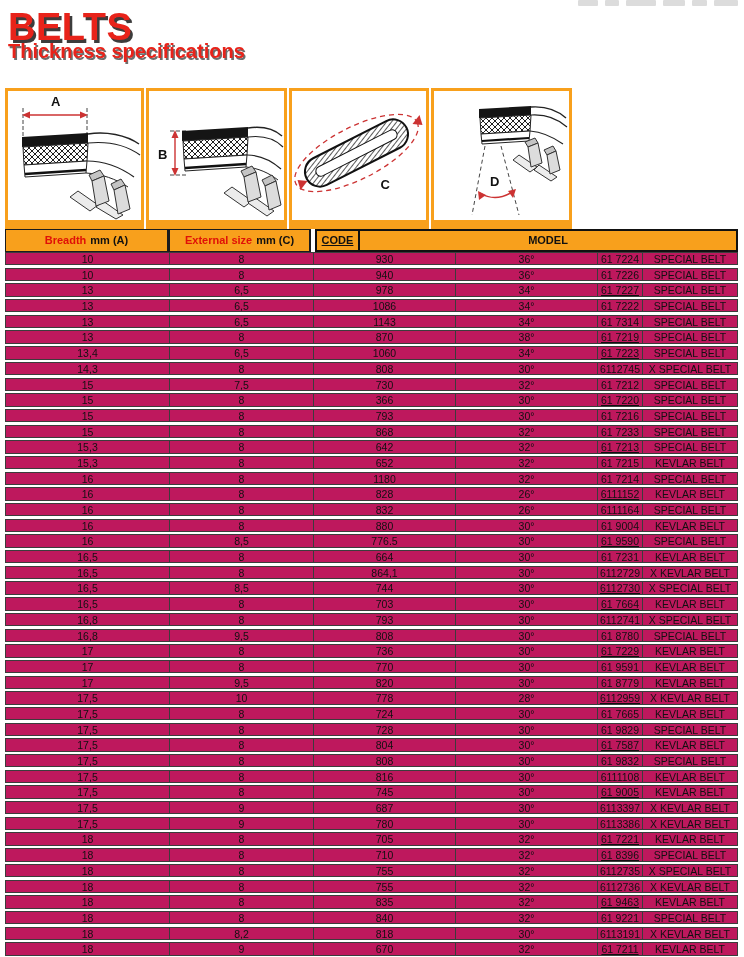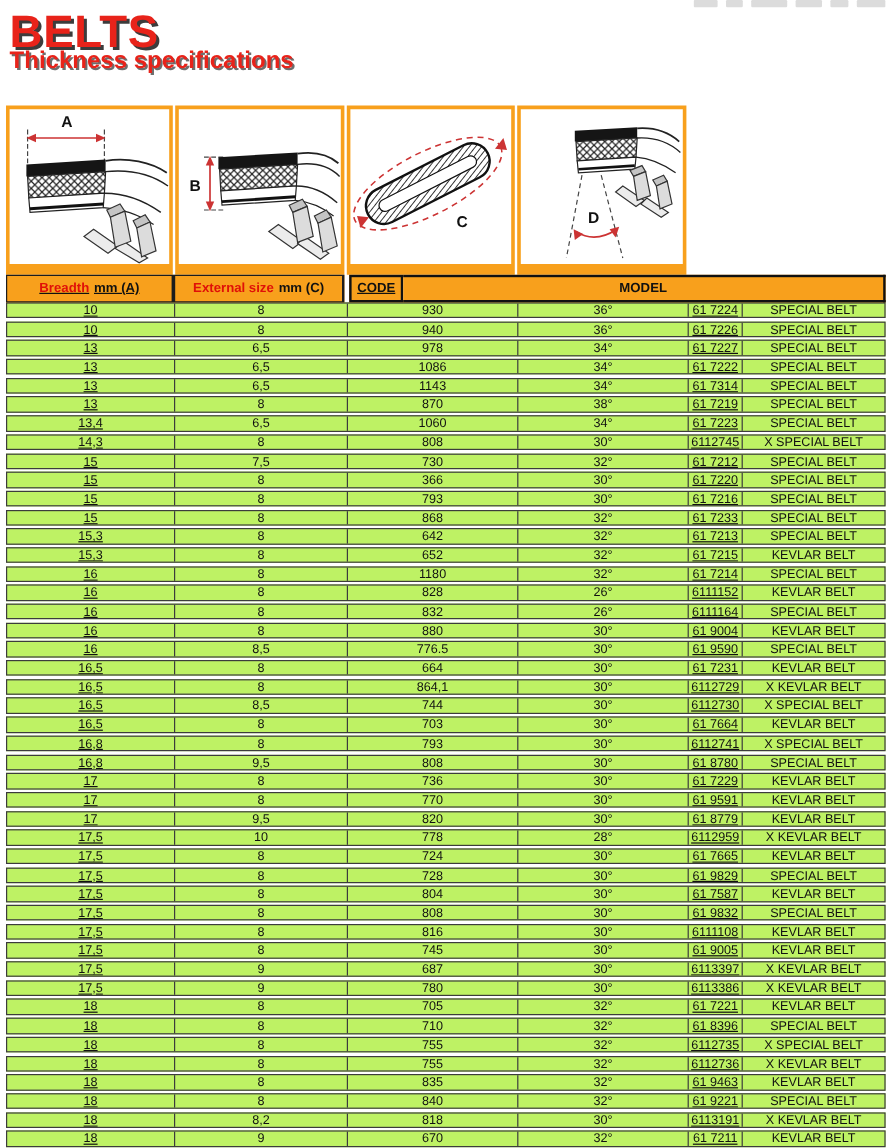--- a/index.html
+++ b/index.html
@@ -27,25 +27,25 @@
   
   .spec-table { position:absolute; left:5px; top:229px; width:733px; }
   .t-head { display:flex; height:23px; }
   .th { border:1px solid #1c1c1c; background:#f8a01c; text-align:center; font-size:11px; font-weight:700;
         line-height:20px; color:#111; white-space:nowrap; }
   .th .red-part { color:#e01008; margin-right:4px; }
   .th.c0,.th.c1,.th.c2,.th.c3 { border-right-width:2px; }
   .th.c4 { border:2px solid #111; margin-left:4px; line-height:19px; }
   .th.c5 { border:2px solid #111; border-left:none; line-height:19px; }
   .t-body { margin-top:0; }
-  .t-row { display:flex; height:13.4px; border:1px solid #3c3c3c; margin-bottom:2.3px; background:#bef264; }
+  .t-row { display:flex; height:13.4px; border:1px solid #3c3c3c; margin-bottom:2.3px; background:#be185d; }
   .td { font-size:10.5px; line-height:12px; text-align:center; color:#111; border-right:1px solid #3c3c3c;
         white-space:nowrap; overflow:hidden; }
   .td:last-child { border-right:none; }
-  .c0{width:140px;text-decoration:underline;} .c1{width:144px;} .c2{width:142px;} .c3{width:142px;} .c4{width:45px;text-decoration:underline;} .c5{flex:1;}
+  .c0{width:164px;} .c1{width:144px;} .c2{width:142px;} .c3{width:142px;} .c4{width:45px;text-decoration:underline;} .c5{flex:1;}
 </style>
 </head>
 <body>
 
 <div id="screen">
 
   <div class="artifact">
     <span style="width:20px"></span>
       <span style="width:14px"></span>
       <span style="width:30px"></span>

